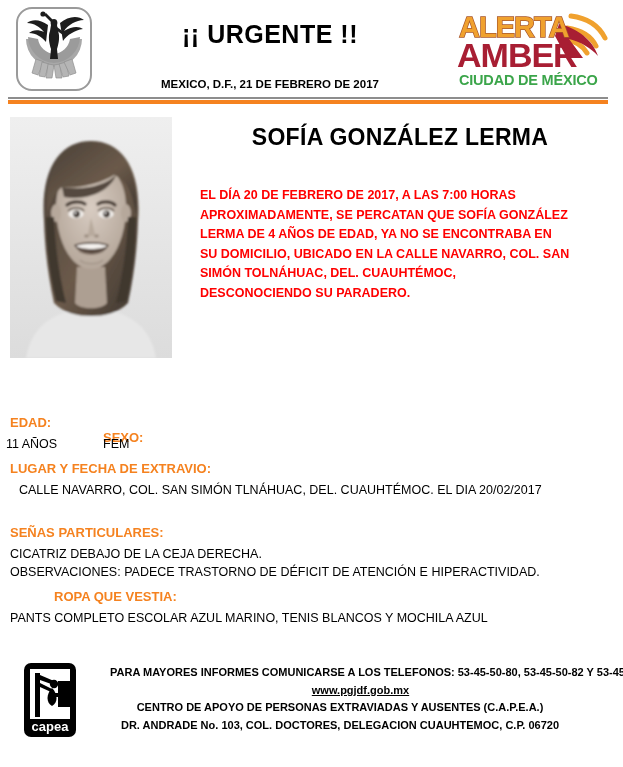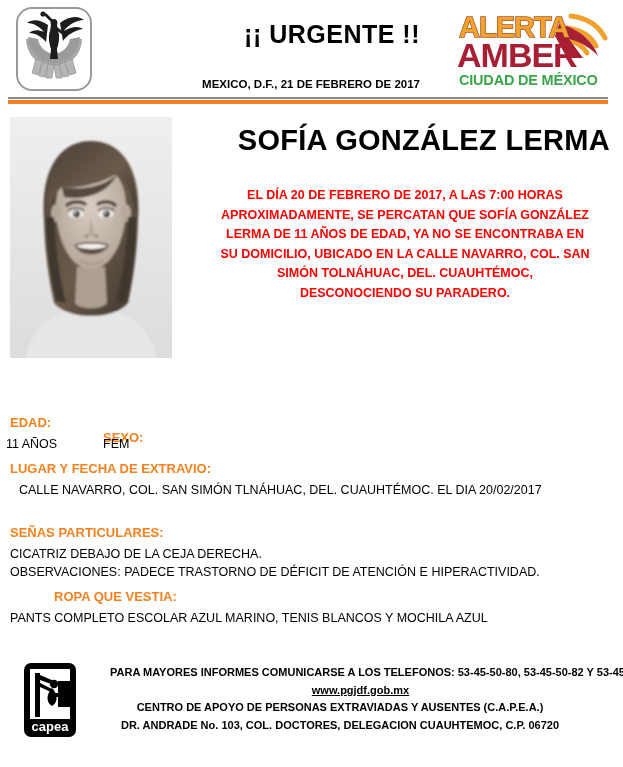--- a/index.html
+++ b/index.html
@@ -33,33 +33,33 @@
     background: #ffffff;
     box-sizing: border-box;
   }
   #cdmx-seal svg { display: block; }
 
   
   #urgente-title {
     position: absolute;
     left: 120px; top: 20px;
     width: 300px;
-    text-align: right;
+    text-align: center;
     font-size: 25px;
     font-weight: bold;
     letter-spacing: .5px;
     white-space: nowrap;
   }
 
   
   #date-line {
     position: absolute;
     left: 120px; top: 78px;
     width: 300px;
-    text-align: right;
+    text-align: center;
     font-size: 11.5px;
     font-weight: bold;
     white-space: nowrap;
   }
 
   
   #amber-logo {
     position: absolute;
     left: 455px; top: 6px;
     width: 160px; height: 84px;
@@ -88,30 +88,29 @@
     background: #e9e9e9;
     overflow: hidden;
   }
   #photo-frame svg { display:block; }
 
   
   #victim-name {
     position: absolute;
     left: 190px; top: 124px;
     width: 420px;
-    text-align: right;
-    font-size: 29px;
+    text-align: center;
+    font-size: 23px;
     font-weight: bold;
     letter-spacing: .3px;
   }
   #incident-description {
     position: absolute;
     left: 200px; top: 186px;
     width: 410px;
-    text-align: center;
     color: #ff0000;
     font-size: 12.5px;
     font-weight: bold;
     line-height: 19.6px;
   }
   #incident-description span { display: block; white-space: nowrap; }
 
   
   .lbl {
     color: #f5821f;
@@ -303,21 +302,21 @@
       <path d="M70 143 C75 148 88 148 93 143" stroke="#a3968a" stroke-width="1.6" fill="none"></path>
     </g>
   </svg>
 </div>
 
 <div id="victim-name">SOFÍA GONZÁLEZ LERMA</div>
 
 <div id="incident-description">
   <span>EL DÍA 20 DE FEBRERO DE 2017, A LAS 7:00 HORAS</span>
   <span>APROXIMADAMENTE, SE PERCATAN QUE SOFÍA GONZÁLEZ</span>
-  <span>LERMA DE 11 AÑOS DE EDAD, YA NO SE ENCONTRABA EN</span>
+  <span>LERMA DE 4 AÑOS DE EDAD, YA NO SE ENCONTRABA EN</span>
   <span>SU DOMICILIO, UBICADO EN LA CALLE NAVARRO, COL. SAN</span>
   <span>SIMÓN TOLNÁHUAC, DEL. CUAUHTÉMOC,</span>
   <span>DESCONOCIENDO SU PARADERO.</span>
 </div>
 
 <div class="lbl" id="label-edad">EDAD:</div>
 <div class="lbl" id="label-sexo">SEXO:</div>
 <div class="val" id="value-edad">11 AÑOS</div>
 <div class="val" id="value-sexo">FEM</div>
 

